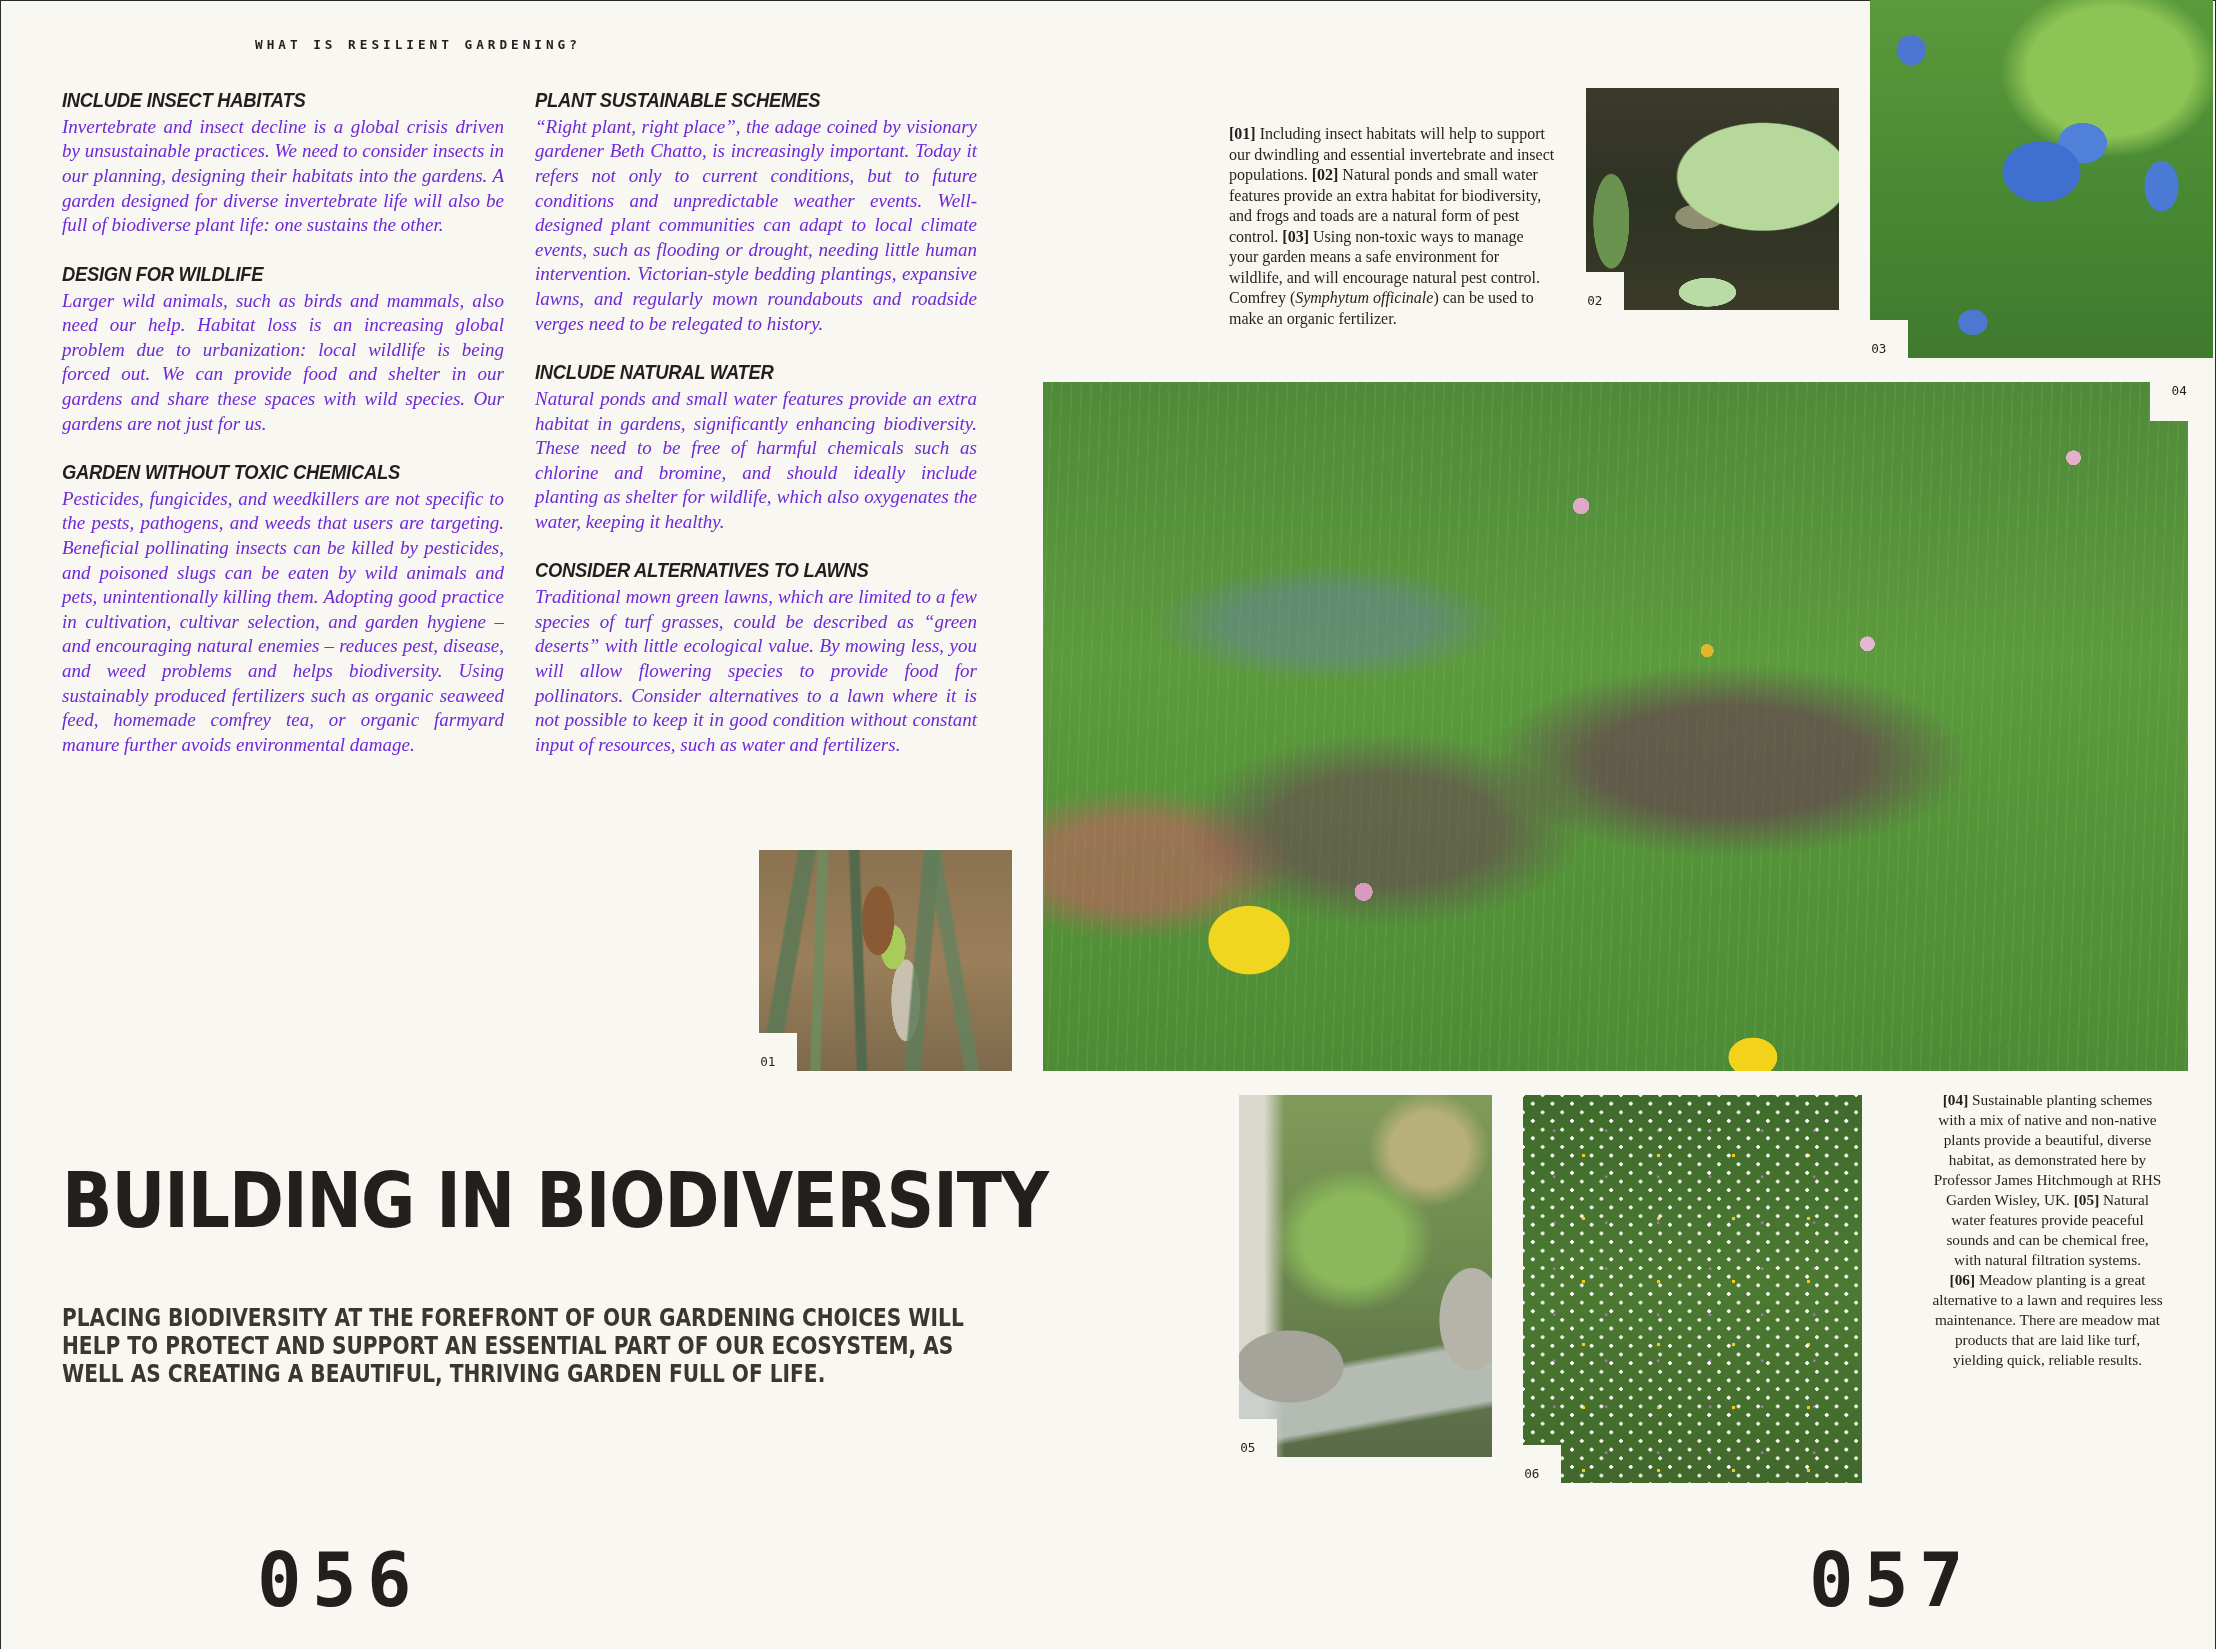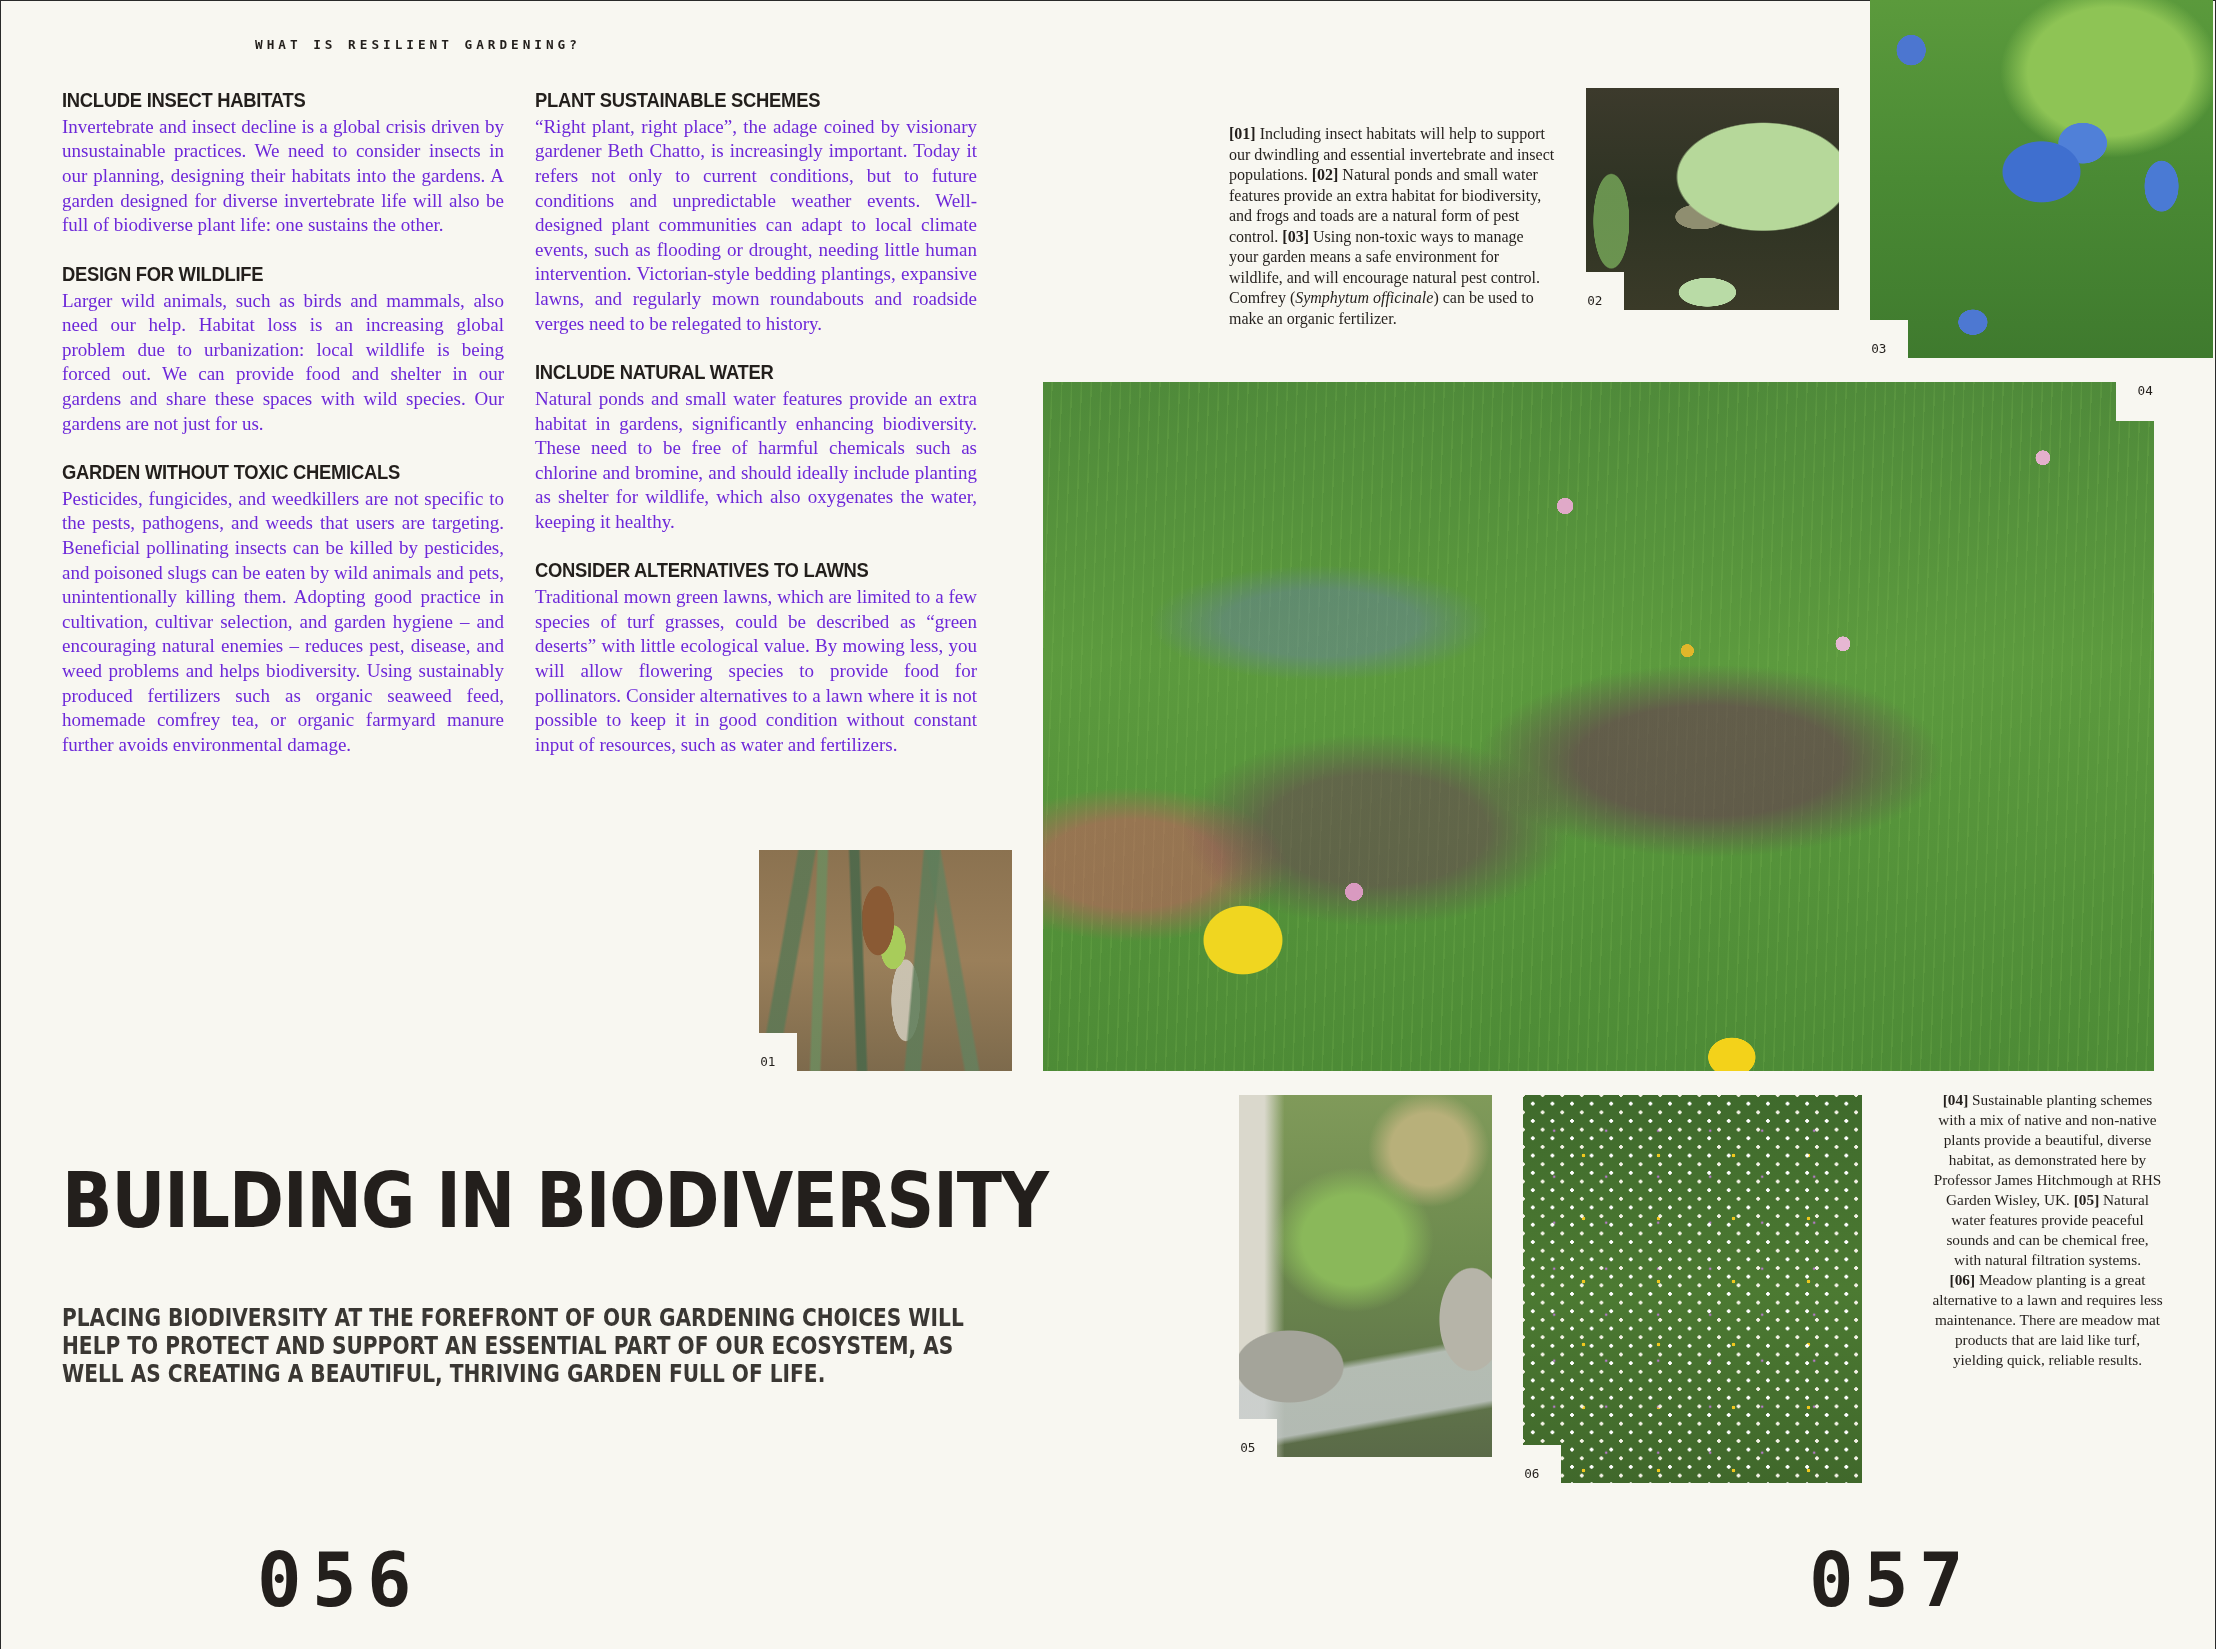--- a/index.html
+++ b/index.html
@@ -16,21 +16,21 @@
   .abs { position: absolute; }
   .running-head {
     left: 255px; top: 37px;
     font-family: "DejaVu Sans Mono", monospace;
     font-size: 12.7px; letter-spacing: 4px; font-weight: bold;
     color: #231f1c; white-space: nowrap;
   }
   .col { width: 442px; }
   .col-left { left: 62px; top: 87px; }
   .col-mid { left: 535px; top: 87px; }
-  .section { margin-bottom: 23px; }
+  .section { margin-bottom: 23px; font-style: italic; }
   .section h3 {
     margin: 0 0 1.2px 0;
     font-family: "Liberation Sans", sans-serif;
     font-weight: bold; font-size: 20px; letter-spacing: -0.3px;
     line-height: 26.6px; transform: scaleX(0.92); transform-origin: left;
     white-space: nowrap; color: #231f1c;
   }
   .section p {
     margin: 0;
     font-family: "Liberation Serif", serif;
@@ -121,20 +121,21 @@
       radial-gradient(circle 10.4px at 72% 38%, #e6b7d2 0 70%, transparent 72%),
       radial-gradient(circle 9.2px at 58% 39%, #e2b62a 0 70%, transparent 72%),
       radial-gradient(ellipse 5% 7% at 18% 81%, #f0d620 0 70%, transparent 72%),
       radial-gradient(ellipse 3% 4% at 62% 98%, #f3d21a 0 70%, transparent 72%),
       radial-gradient(ellipse 30% 20% at 60% 55%, rgba(105,45,85,.55) 0 40%, transparent 70%),
       radial-gradient(ellipse 25% 20% at 30% 65%, rgba(110,45,90,.45) 0 40%, transparent 70%),
       radial-gradient(ellipse 20% 16% at 8% 70%, rgba(230,80,110,.45) 0 40%, transparent 70%),
       radial-gradient(ellipse 22% 12% at 25% 35%, rgba(110,120,200,.35) 0 40%, transparent 70%),
       repeating-linear-gradient(92deg, rgba(90,150,60,.0) 0 8px, rgba(120,180,80,.25) 8.7px 9.8px),
       linear-gradient(180deg, #4f8a3a 0%, #5c9a3e 40%, #4d8b36 100%);
+    padding-left: 34px;
   }
   .photo-05 {
     left: 1239px; top: 1095px; width: 253px; height: 362px;
     background:
       radial-gradient(ellipse 30% 14% at 20% 75%, #a4a49a 0 70%, transparent 72%),
       radial-gradient(ellipse 18% 20% at 92% 62%, #b6b4a8 0 70%, transparent 72%),
       linear-gradient(170deg, transparent 0 70%, rgba(200,205,205,.8) 72% 86%, transparent 88%),
       linear-gradient(90deg, #dad8cc 0 10%, transparent 18%),
       radial-gradient(ellipse 40% 25% at 45% 40%, #8ab85a 0 50%, transparent 80%),
       radial-gradient(ellipse 30% 20% at 75% 15%, #b8b07a 0 50%, transparent 80%),

